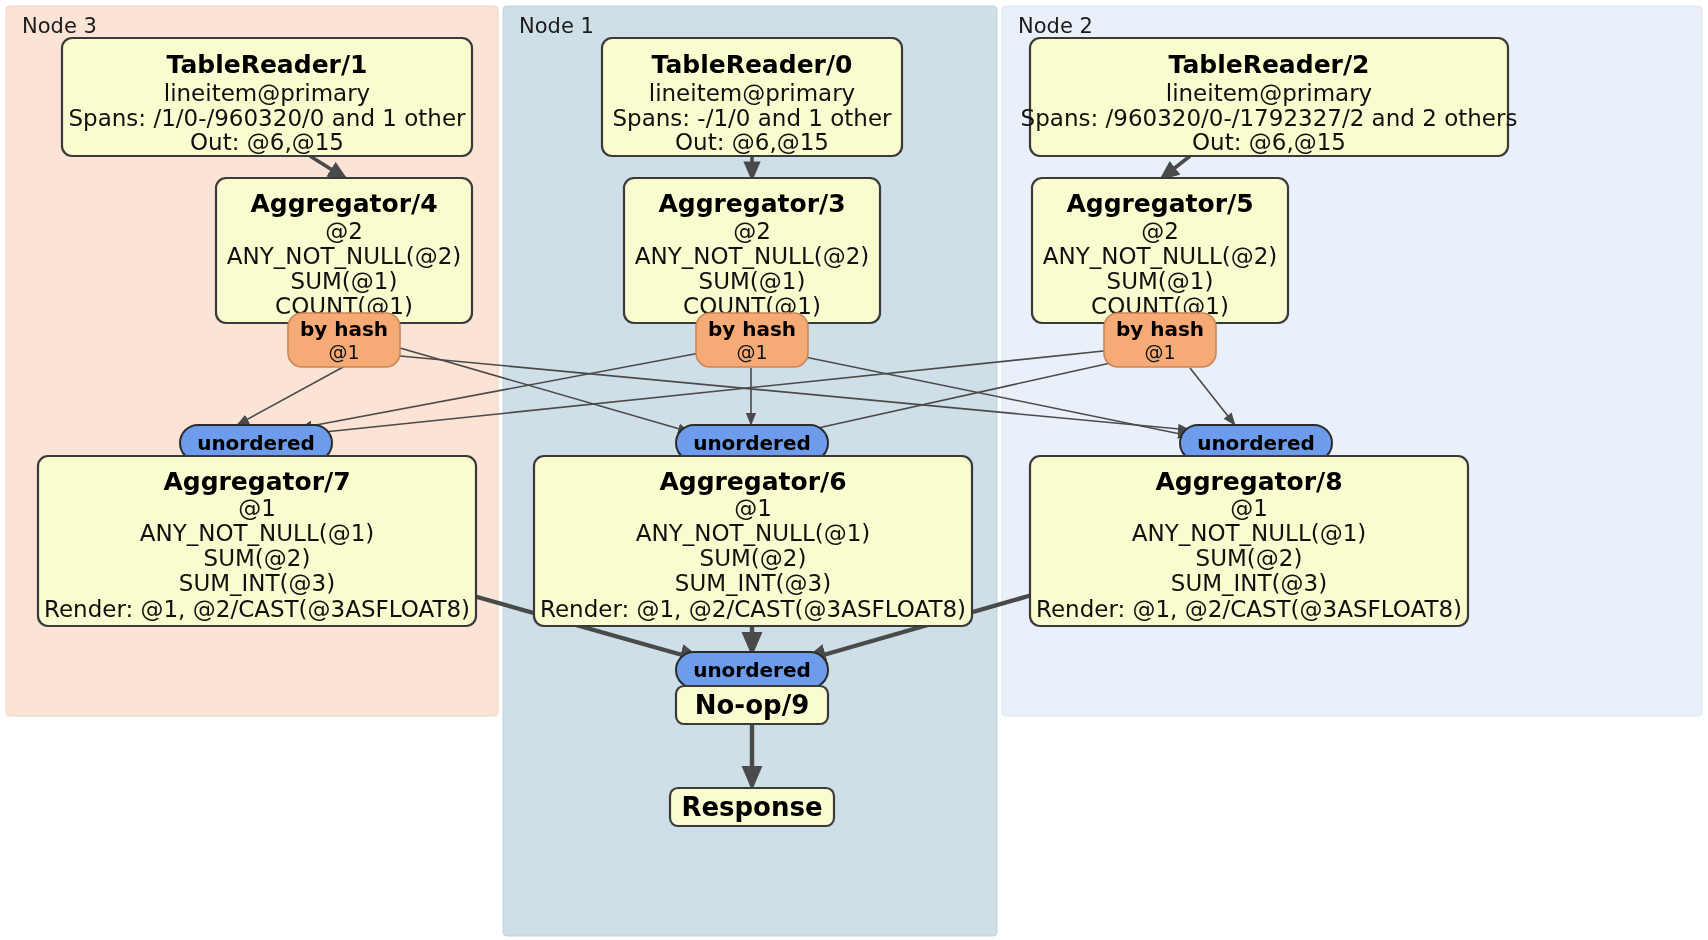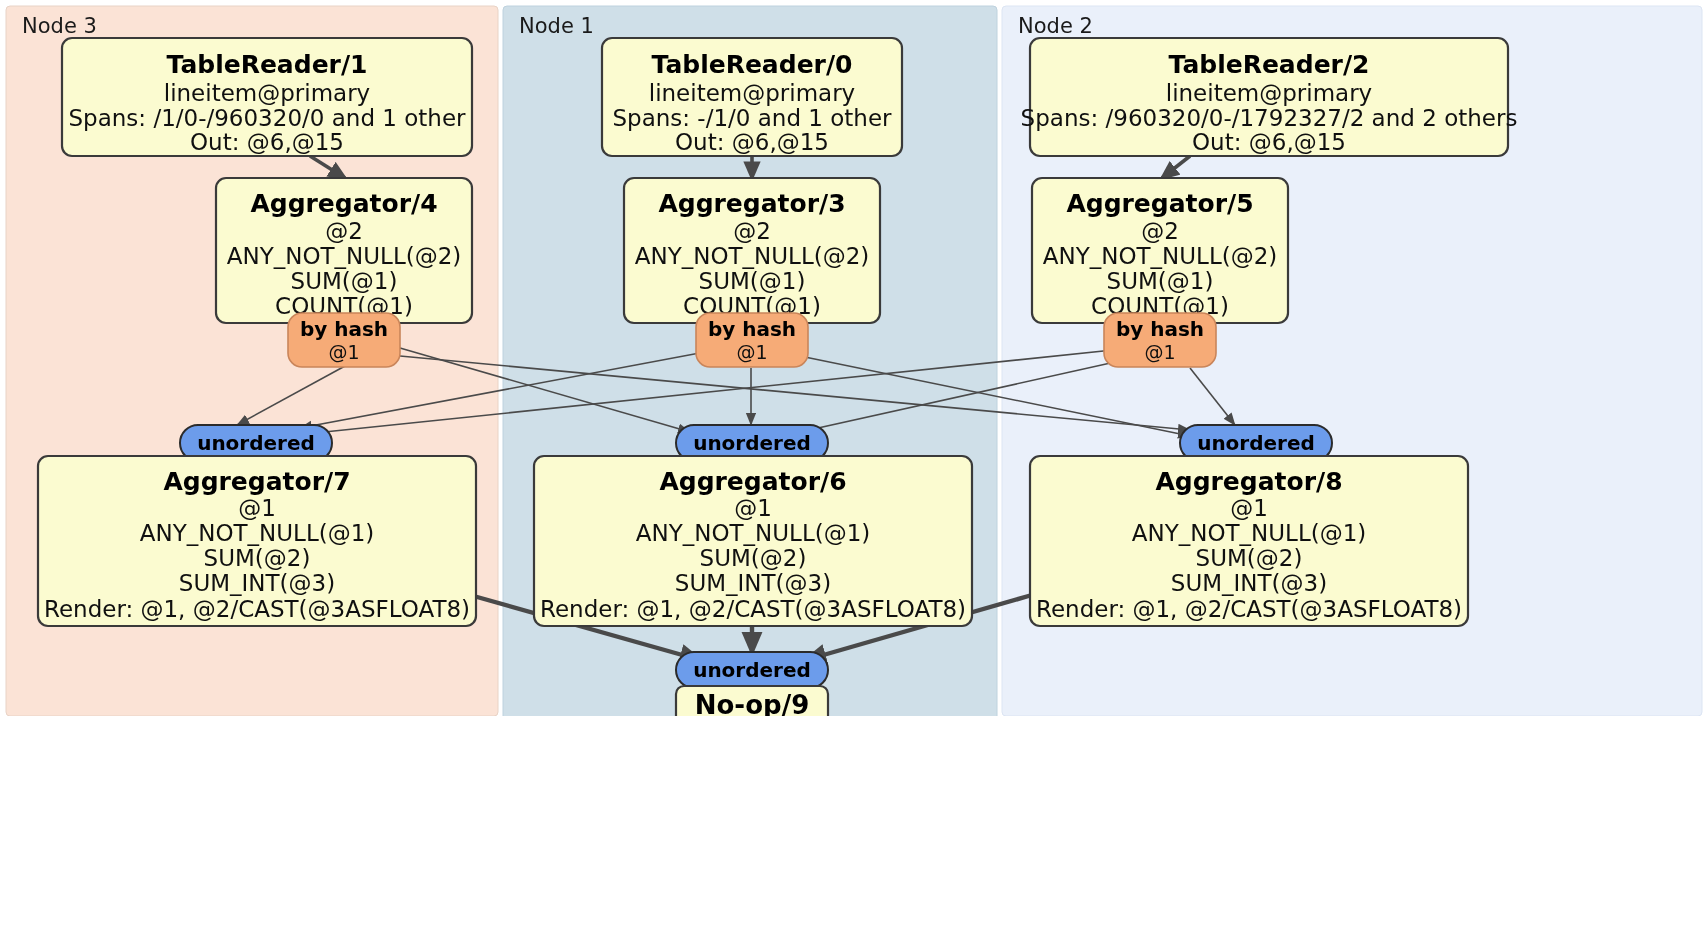--- a/index.html
+++ b/index.html
@@ -1,17 +1,17 @@
 <!DOCTYPE html>
 <html><head>
 <meta charset="utf-8">
 <style>
   html,body{margin:0;padding:0;background:#ffffff;}
   body{font-family:"DejaVu Sans","Liberation Sans",sans-serif;}
-  #stage{position:relative;width:1708px;height:716px;overflow:hidden;background:#fff;}
+  #stage{position:relative;width:1708px;height:940px;overflow:hidden;background:#fff;}
   svg{display:block;}
   .node-label{font-family:"DejaVu Sans","Liberation Sans",sans-serif;font-size:21px;fill:#1a1a1a;}
   .box-title{font-family:"DejaVu Sans","Liberation Sans",sans-serif;font-size:25px;font-weight:bold;fill:#000;}
   .box-line{font-family:"DejaVu Sans","Liberation Sans",sans-serif;font-size:23px;fill:#101010;}
   .pill-text{font-family:"DejaVu Sans","Liberation Sans",sans-serif;font-size:20px;font-weight:bold;fill:#000;}
   .pill-sub{font-family:"DejaVu Sans","Liberation Sans",sans-serif;font-size:19px;fill:#101010;}
   .simple-title{font-family:"DejaVu Sans","Liberation Sans",sans-serif;font-size:26px;font-weight:bold;fill:#000;}
 </style>
 </head>
 <body>

